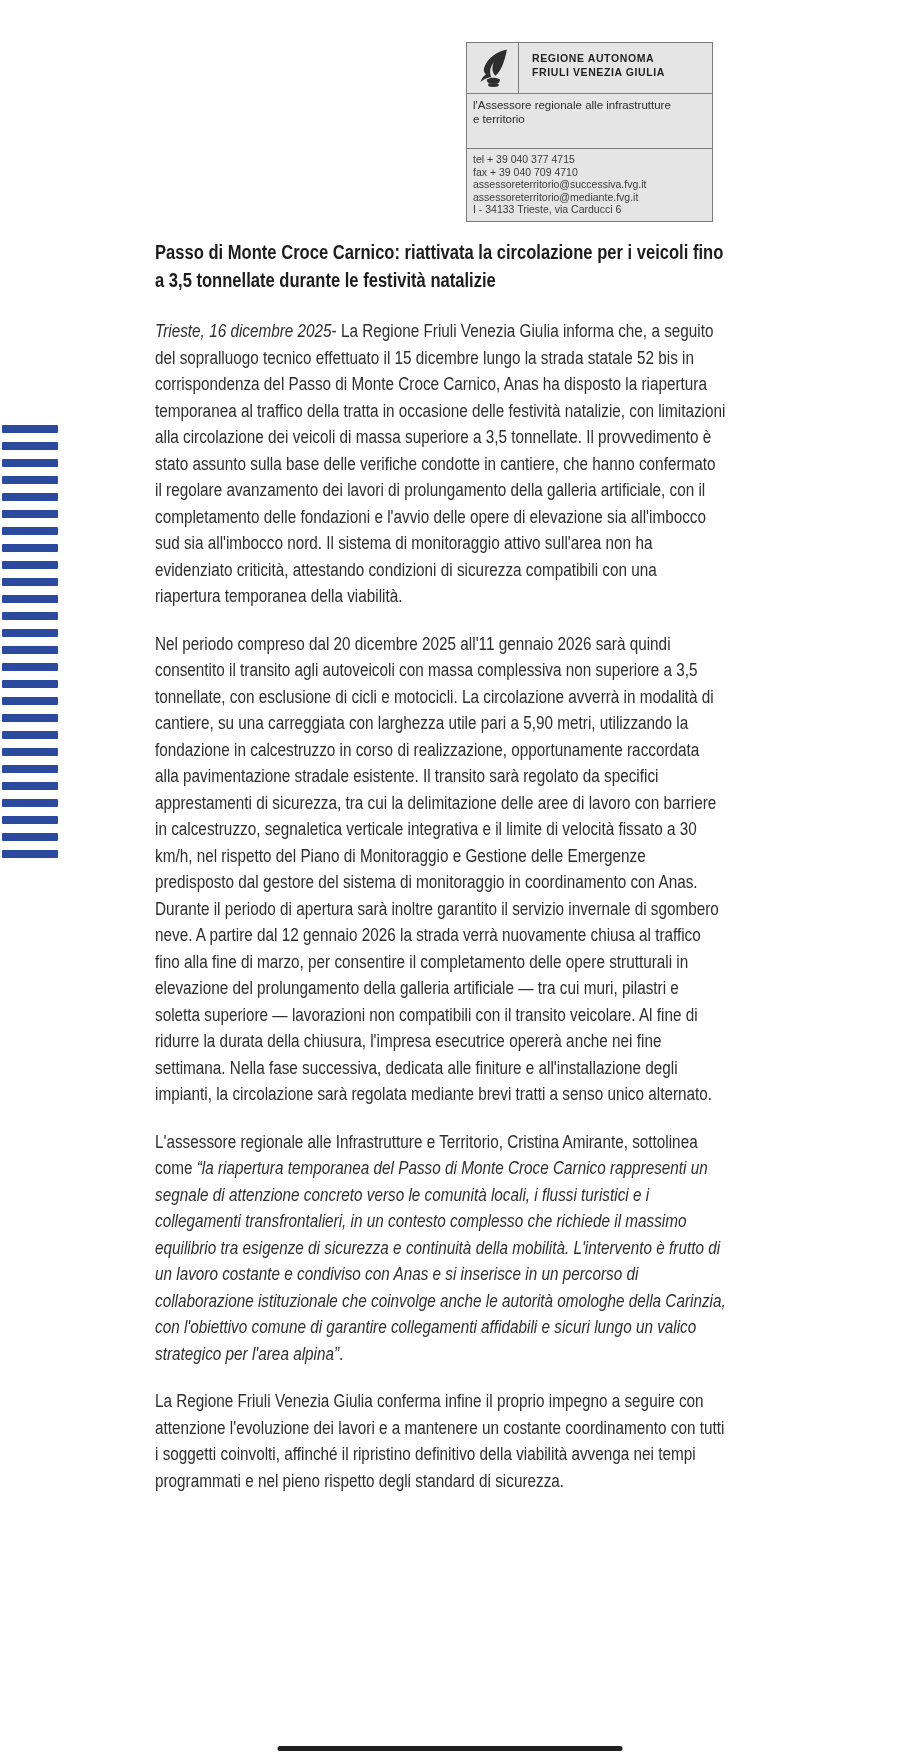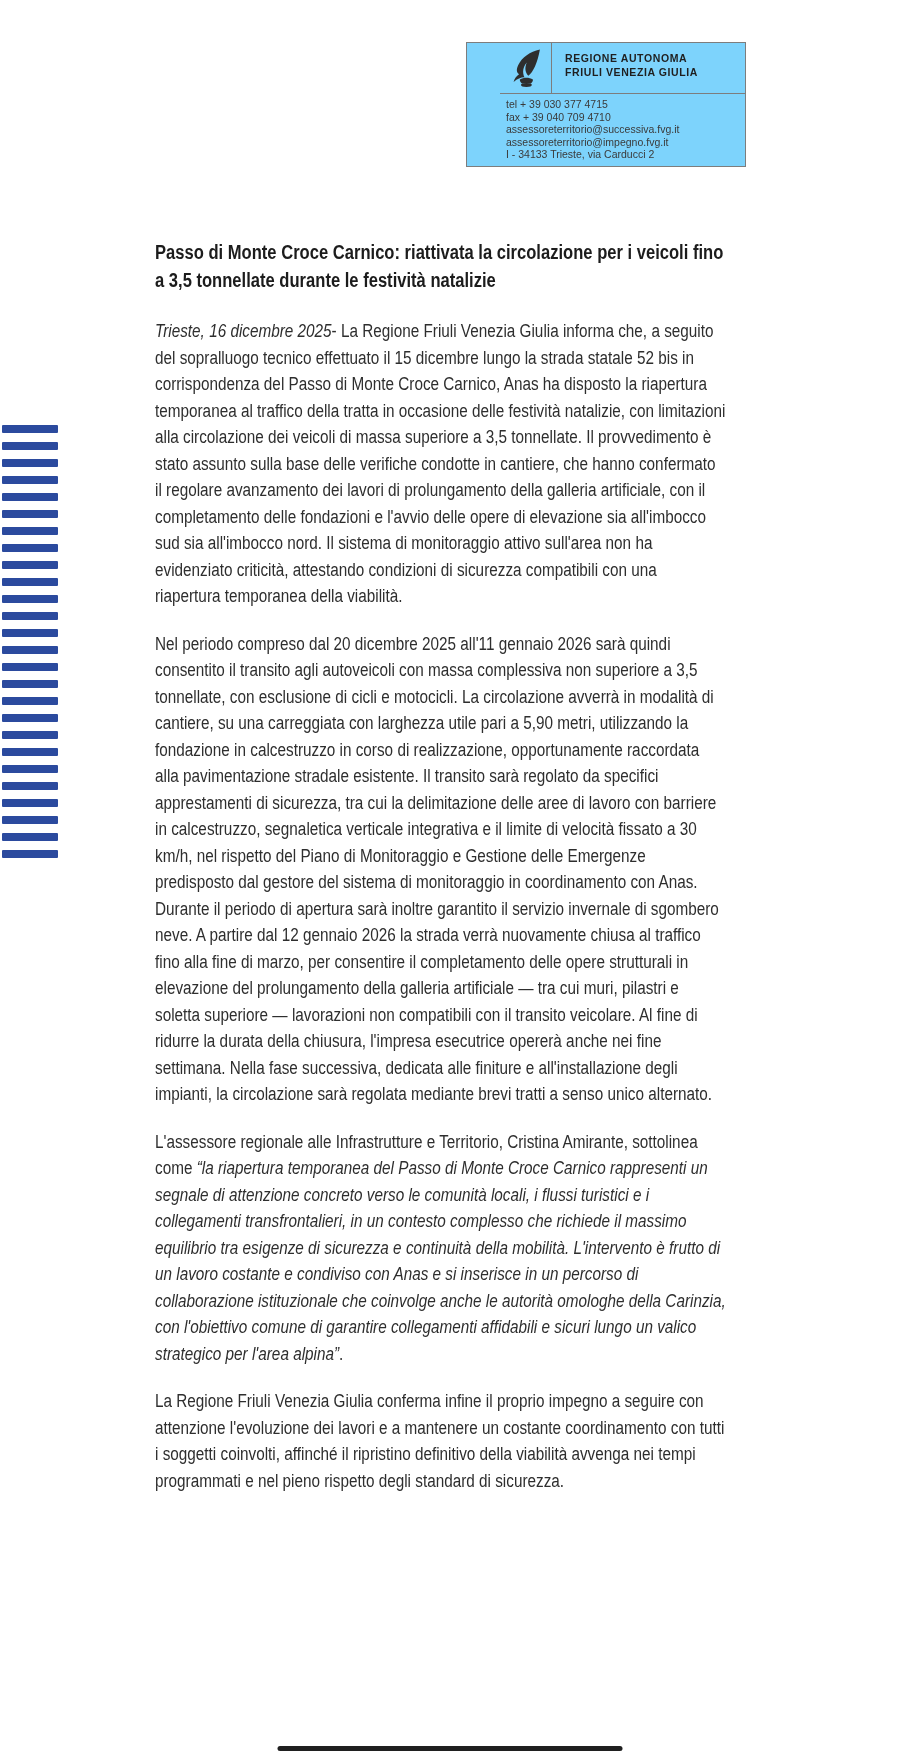--- a/index.html
+++ b/index.html
@@ -4,21 +4,21 @@
 <style>
   html,body { margin:0; padding:0; background:#ffffff; }
   .page {
     position:relative; width:900px; height:1754px; background:#ffffff;
     font-family:"Liberation Sans", sans-serif; overflow:hidden;
   }
 
   
   .letterhead {
     position:absolute; left:466px; top:42px; width:245px;
-    border:1px solid #7d7d7d; background:#7dd3fc; color:#333;padding-left:33px;
+    border:1px solid #7d7d7d; background:#e5e5e5; color:#333;
   }
   .lh-top { display:flex; height:50px; border-bottom:1px solid #7d7d7d; }
   .lh-eagle { width:51px; border-right:1px solid #7d7d7d;
     display:flex; align-items:center; justify-content:center; }
   .lh-eagle svg { width:34px; height:40px; fill:#2e2e2e; }
   .lh-brand { flex:1; padding:9px 0 0 13px; font-weight:bold;
     font-size:10.5px; letter-spacing:0.6px; line-height:13.5px; color:#1f1f1f; }
   .lh-office { height:49px; border-bottom:1px solid #7d7d7d;
     padding:5px 8px 0 6px; font-size:11.5px; line-height:13.5px; color:#2b2b2b; }
   .lh-contacts { padding:4px 6px 5px 6px; font-size:10.5px; line-height:12.6px; color:#3a3a3a; }
@@ -58,26 +58,30 @@
           <path d="M40 1 C27 4 17 11 12 21 C9 27 10 31 13 33 C9 36 7 39 6 43 C11 39 15 37 20 37 C17 31 18 24 23 18 C20 25 21 31 25 35 C31 31 37 18 40 1 Z"></path>
           <path d="M14 40 C19 37 26 37 31 40 C31 42 30 44 28 45 L17 45 C15 44 14 42 14 40 Z"></path>
           <ellipse cx="22.5" cy="47" rx="7" ry="2.5"></ellipse>
         </svg>
       </div>
       <div class="lh-brand">
         <div>REGIONE AUTONOMA</div>
         <div>FRIULI VENEZIA GIULIA</div>
       </div>
     </div>
+    <div class="lh-office">
+      <div>l'Assessore regionale alle infrastrutture</div>
+      <div>e territorio</div>
+    </div>
     <div class="lh-contacts" id="contacts">
-        <div>tel + 39 030 377 4715</div>
+        <div>tel + 39 040 377 4715</div>
         <div>fax + 39 040 709 4710</div>
         <div>assessoreterritorio@successiva.fvg.it</div>
-        <div>assessoreterritorio@impegno.fvg.it</div>
-        <div>I - 34133 Trieste, via Carducci 2</div>
+        <div>assessoreterritorio@mediante.fvg.it</div>
+        <div>I - 34133 Trieste, via Carducci 6</div>
       </div>
   </div>
 
   <div class="content">
     <h1 class="doc-title">Passo di Monte Croce Carnico: riattivata la circolazione per i veicoli fino a 3,5 tonnellate durante le festività natalizie</h1>
     <div id="paragraphs">
         <p class="para"><span class="it">Trieste, 16 dicembre 2025</span><span>- La Regione Friuli Venezia Giulia informa che, a seguito del sopralluogo tecnico effettuato il 15 dicembre lungo la strada statale 52 bis in corrispondenza del Passo di Monte Croce Carnico, Anas ha disposto la riapertura temporanea al traffico della tratta in occasione delle festività natalizie, con limitazioni alla circolazione dei veicoli di massa superiore a 3,5 tonnellate. Il provvedimento è stato assunto sulla base delle verifiche condotte in cantiere, che hanno confermato il regolare avanzamento dei lavori di prolungamento della galleria artificiale, con il completamento delle fondazioni e l'avvio delle opere di elevazione sia all'imbocco sud sia all'imbocco nord. Il sistema di monitoraggio attivo sull'area non ha evidenziato criticità, attestando condizioni di sicurezza compatibili con una riapertura temporanea della viabilità.</span></p>
         <p class="para"><span>Nel periodo compreso dal 20 dicembre 2025 all'11 gennaio 2026 sarà quindi consentito il transito agli autoveicoli con massa complessiva non superiore a 3,5 tonnellate, con esclusione di cicli e motocicli. La circolazione avverrà in modalità di cantiere, su una carreggiata con larghezza utile pari a 5,90 metri, utilizzando la fondazione in calcestruzzo in corso di realizzazione, opportunamente raccordata alla pavimentazione stradale esistente. Il transito sarà regolato da specifici apprestamenti di sicurezza, tra cui la delimitazione delle aree di lavoro con barriere in calcestruzzo, segnaletica verticale integrativa e il limite di velocità fissato a 30 km/h, nel rispetto del Piano di Monitoraggio e Gestione delle Emergenze predisposto dal gestore del sistema di monitoraggio in coordinamento con Anas. Durante il periodo di apertura sarà inoltre garantito il servizio invernale di sgombero neve. A partire dal 12 gennaio 2026 la strada verrà nuovamente chiusa al traffico fino alla fine di marzo, per consentire il completamento delle opere strutturali in elevazione del prolungamento della galleria artificiale — tra cui muri, pilastri e soletta superiore — lavorazioni non compatibili con il transito veicolare. Al fine di ridurre la durata della chiusura, l'impresa esecutrice opererà anche nei fine settimana. Nella fase successiva, dedicata alle finiture e all'installazione degli impianti, la circolazione sarà regolata mediante brevi tratti a senso unico alternato.</span></p>
         <p class="para"><span>L'assessore regionale alle Infrastrutture e Territorio, Cristina Amirante, sottolinea come </span><span class="it">“la riapertura temporanea del Passo di Monte Croce Carnico rappresenti un segnale di attenzione concreto verso le comunità locali, i flussi turistici e i collegamenti transfrontalieri, in un contesto complesso che richiede il massimo equilibrio tra esigenze di sicurezza e continuità della mobilità. L'intervento è frutto di un lavoro costante e condiviso con Anas e si inserisce in un percorso di collaborazione istituzionale che coinvolge anche le autorità omologhe della Carinzia, con l'obiettivo comune di garantire collegamenti affidabili e sicuri lungo un valico strategico per l'area alpina”</span><span>.</span></p>
         <p class="para"><span>La Regione Friuli Venezia Giulia conferma infine il proprio impegno a seguire con attenzione l'evoluzione dei lavori e a mantenere un costante coordinamento con tutti i soggetti coinvolti, affinché il ripristino definitivo della viabilità avvenga nei tempi programmati e nel pieno rispetto degli standard di sicurezza.</span></p>

